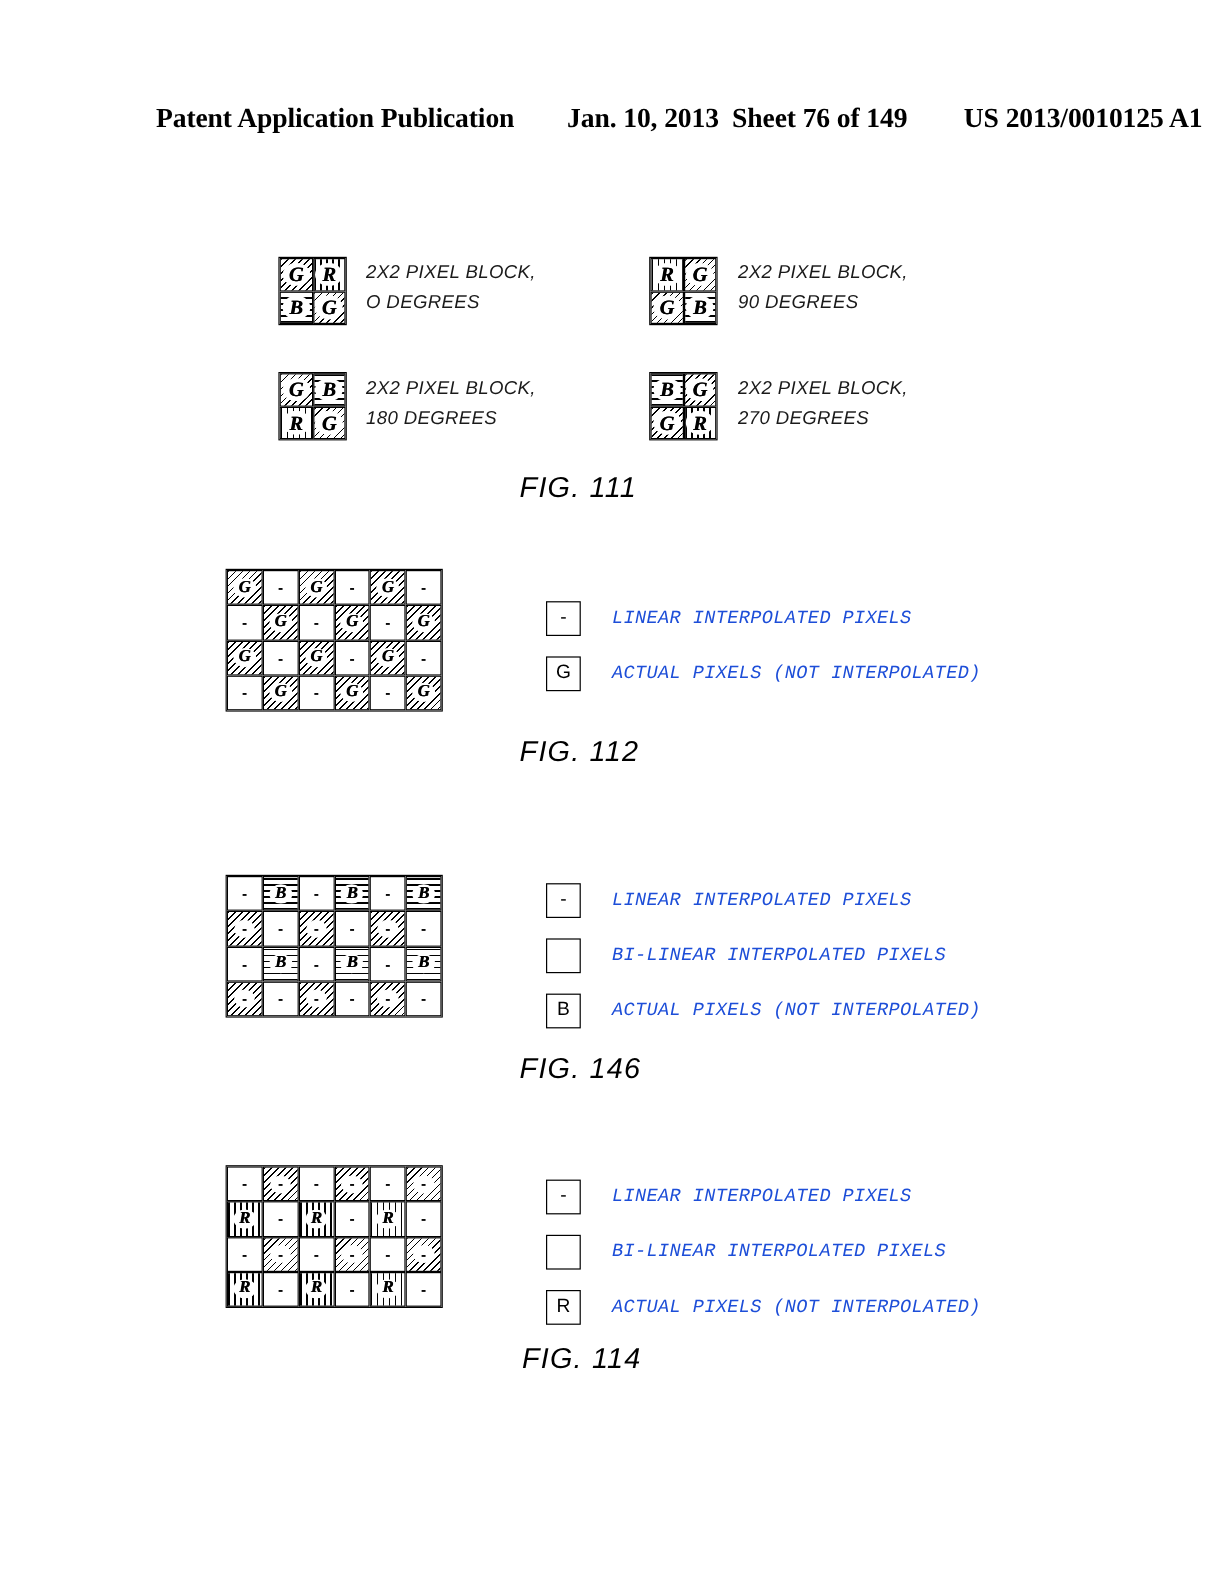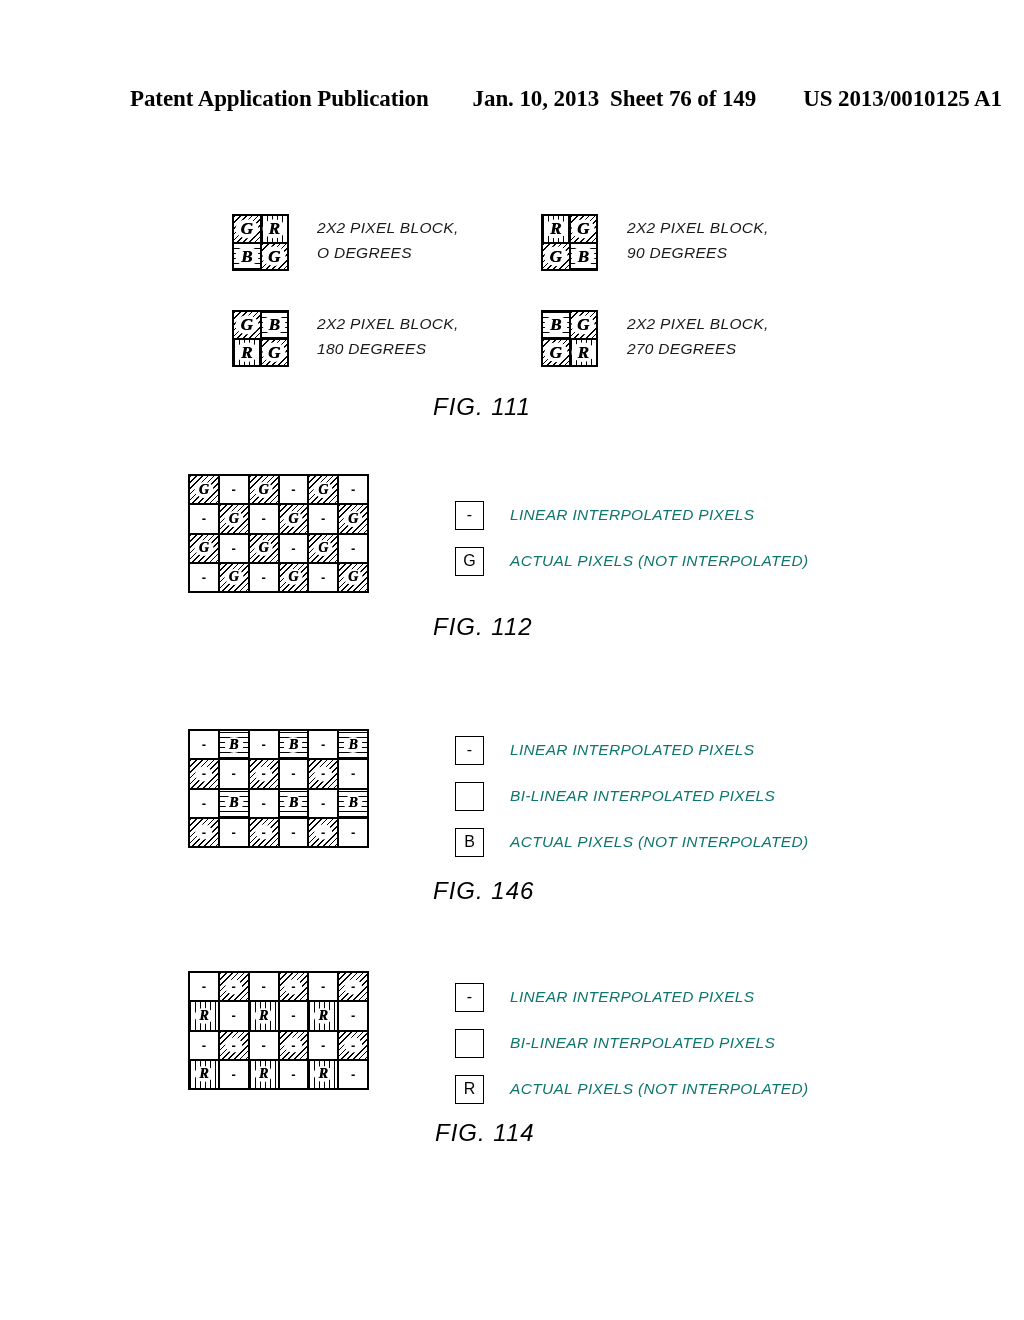--- a/index.html
+++ b/index.html
@@ -123,21 +123,20 @@
 
   .blk-label {
     position: absolute;
     font-family: "Liberation Sans", sans-serif;
     font-style: italic;
     font-size: 15.5px;
     line-height: 25px;
     letter-spacing: 0.3px;
     white-space: pre-line;
     color: #1a1a1a;
-    margin-left: 12px;
   }
 
   
   .pixgrid {
     position: absolute;
     display: grid;
     grid-template-columns: repeat(6, 1fr);
     grid-template-rows: repeat(4, 1fr);
     width: 181px;
     height: 119px;
@@ -164,26 +163,26 @@
     border: 1.6px solid #000;
     display: flex;
     align-items: center;
     justify-content: center;
     position: relative;
     overflow: hidden;
     background: #fff;
   }
   .legend-text {
     margin-left: 26px;
-    font-family: Liberation Sans, sans-serif;
+    font-family: Liberation Mono, monospace;
     font-style: italic;
     font-size: 15.5px;
     letter-spacing: 0.3px;
     white-space: nowrap;
-    color: #0f766e;
+    color: #1d4ed8;
   }
 
   
   .fig-caption {
     position: absolute;
     font-family: "Liberation Sans", sans-serif;
     font-style: italic;
     font-size: 24px;
     letter-spacing: 1px;
     color: #000;

